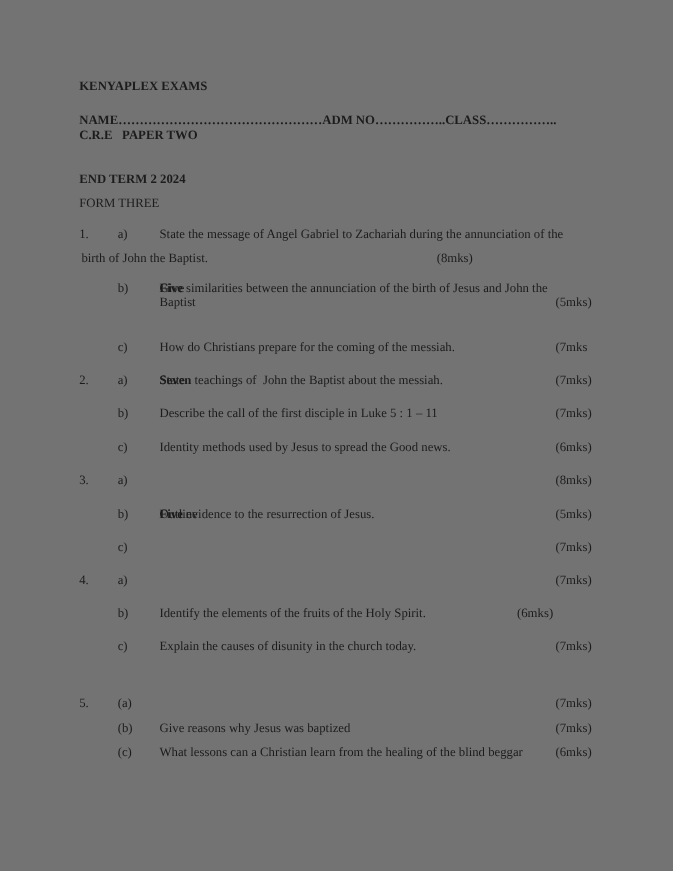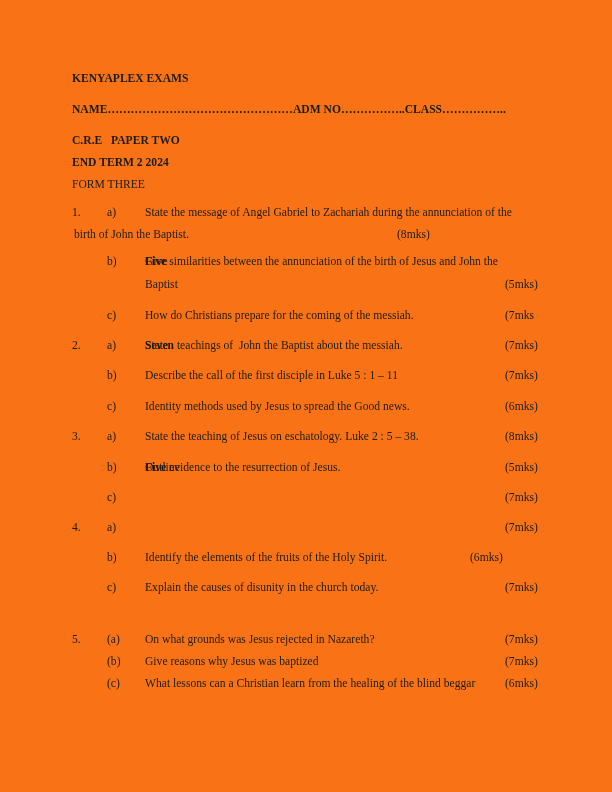--- a/index.html
+++ b/index.html
@@ -1,17 +1,17 @@
 <!DOCTYPE html>
 <html><head>
 <meta charset="utf-8">
 <style>
   html,body{margin:0;padding:0;background:#ffffff;}
   .page{
-    position:relative;width:612px;height:792px;background:#f97316;overflow:hidden;
+    position:relative;width:612px;height:792px;background:#737373;overflow:hidden;
     font-family:"Liberation Serif", serif;font-size:11.6px;color:#1c1c1c;
   }
   .hline{position:absolute;left:72px;line-height:14px;white-space:pre;}
   .bold{font-weight:bold;}
   .row{position:absolute;left:72px;width:465px;height:16px;line-height:14px;}
   .row span{position:absolute;top:0;white-space:pre;}
   .n{left:0;}
   .s{left:35px;}
   .t{left:73px;}
   .t b{font-weight:bold;}
@@ -22,41 +22,41 @@
 </style>
 </head>
 <body>
 
 <div class="page">
 
   <div class="hline bold" style="top:72px">KENYAPLEX EXAMS</div>
 
   <div class="hline bold" style="top:103px"><span>NAME</span><span>…………………………………………</span><span>ADM NO</span><span>……………..</span><span>CLASS</span><span>……………..</span></div>
 
-  <div class="hline bold" style="top:134px">C.R.E   PAPER TWO</div>
+  <div class="hline bold" style="top:116px">C.R.E   PAPER TWO</div>
   <div class="hline bold" style="top:156px">END TERM 2 2024</div>
   <div class="hline" style="top:178px">FORM THREE</div>
 
   <div class="row" style="top:206px">
     <span class="n">1.</span>
     <span class="s">a)</span>
     <span class="t"><span>State the message of Angel Gabriel to Zachariah during the annunciation of the</span><b></b><span></span></span>
   </div>
 
   <div class="row" style="top:228px">
     <span class="t0">birth of John the Baptist.</span>
     <span class="m-mid">(8mks)</span>
   </div>
 
   <div class="row" style="top:255px">
     <span class="s">b)</span>
     <span class="t"><span>Give </span><b>Five</b><span> similarities between the annunciation of the birth of Jesus and John the</span></span>
   </div>
 
-  <div class="row" style="top:278px">
+  <div class="row" style="top:268px">
     <span class="t">Baptist</span>
     <span class="m">(5mks)</span>
   </div>
 
   <div class="row" style="top:309px">
     <span class="s">c)</span>
     <span class="t">How do Christians prepare for the coming of the messiah.</span>
     <span class="m">(7mks</span>
   </div>
 
@@ -75,21 +75,20 @@
 
   <div class="row" style="top:400px">
     <span class="s">c)</span>
     <span class="t">Identity methods used by Jesus to spread the Good news.</span>
     <span class="m">(6mks)</span>
   </div>
 
   <div class="row" style="top:430px">
     <span class="n">3.</span>
     <span class="s">a)</span>
-    <span class="t">State the teaching of Jesus on eschatology. Luke 2 : 5 – 38.</span>
     <span class="m">(8mks)</span>
   </div>
 
   <div class="row" style="top:461px">
     <span class="s">b)</span>
     <span class="t"><span>Outline </span><b>Five</b><span> evidence to the resurrection of Jesus.</span></span>
     <span class="m">(5mks)</span>
   </div>
 
   <div class="row" style="top:491px">
@@ -111,21 +110,20 @@
 
   <div class="row" style="top:581px">
     <span class="s">c)</span>
     <span class="t">Explain the causes of disunity in the church today.</span>
     <span class="m">(7mks)</span>
   </div>
 
   <div class="row" style="top:633px">
     <span class="n">5.</span>
     <span class="s">(a)</span>
-    <span class="t">On what grounds was Jesus rejected in Nazareth?</span>
     <span class="m">(7mks)</span>
   </div>
 
   <div class="row" style="top:655px">
     <span class="s">(b)</span>
     <span class="t">Give reasons why Jesus was baptized</span>
     <span class="m">(7mks)</span>
   </div>
 
   <div class="row" style="top:677px">

